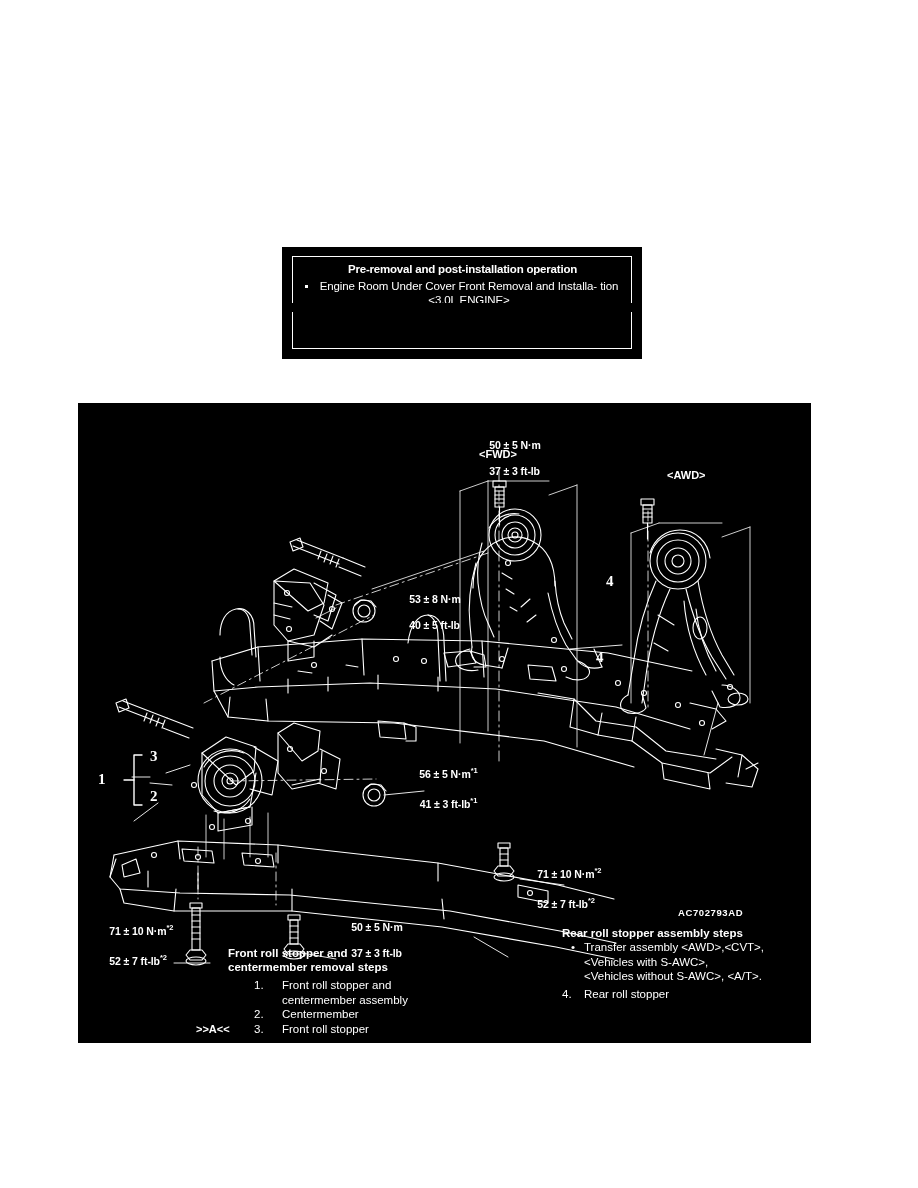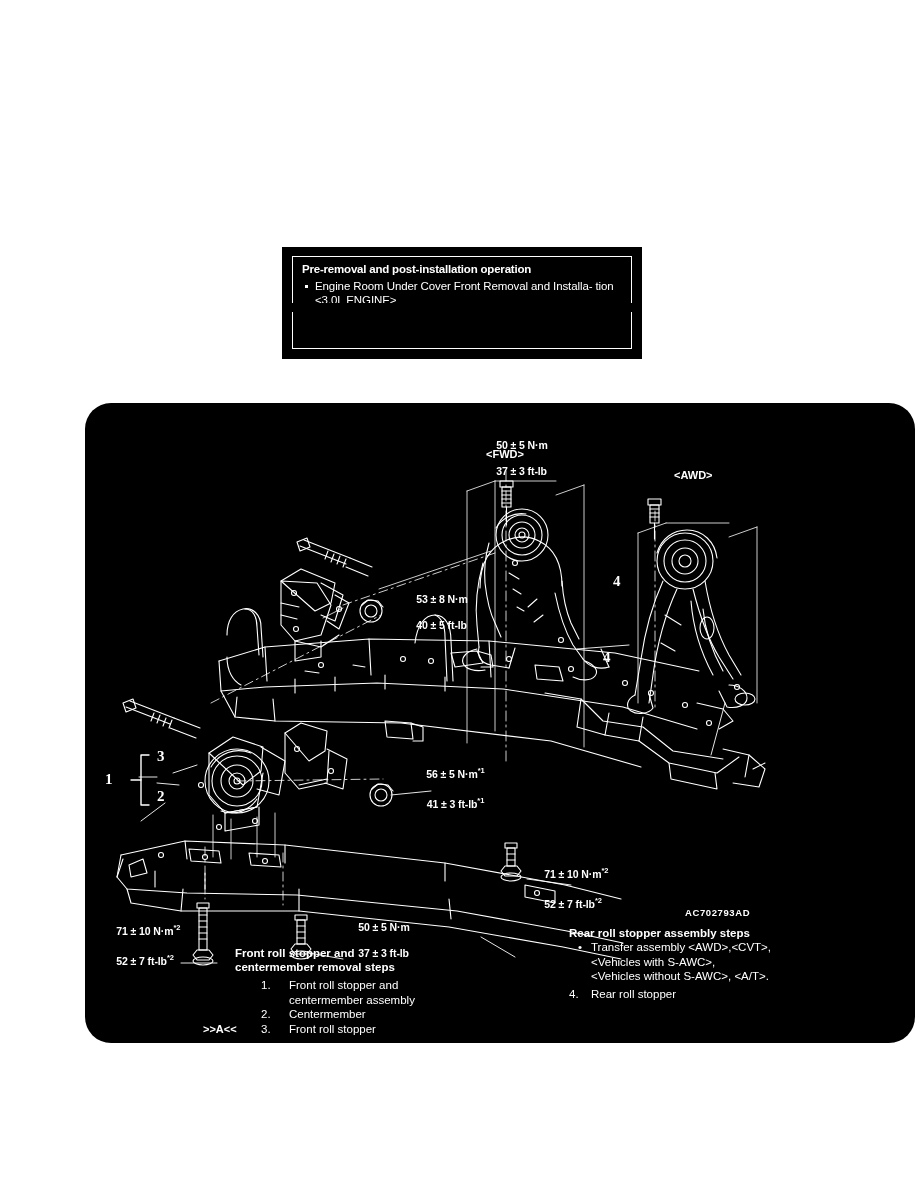--- a/index.html
+++ b/index.html
@@ -2,36 +2,36 @@
 <html><head>
 <meta charset="utf-8">
 <style>
   html,body{margin:0;padding:0;background:#fff;}
   body{width:918px;height:1188px;position:relative;
        font-family:"Liberation Sans",sans-serif;color:#000;
        -webkit-font-smoothing:none;}
 
   
   #prenote{position:absolute;left:282px;top:247px;width:360px;height:112px;
-           background:#000;}
+           background:#000;text-align:center;}
   #prenote-inner{position:absolute;left:10px;top:9px;right:10px;bottom:10px;
                  border:1.5px solid #fff;box-sizing:border-box;padding:6px 8px 0 9px;}
   #prenote .hd{color:#fff;font-weight:bold;font-size:11.5px;line-height:13px;
                letter-spacing:-0.2px;margin-bottom:3px;}
   #prenote .bullet{position:relative;color:#fff;font-size:11.5px;line-height:13.5px;
                    padding-left:13px;margin-top:4px;letter-spacing:-0.1px;}
   #prenote .bullet:before{content:"";position:absolute;left:3px;top:5px;
                           width:3px;height:3px;background:#fff;}
   
   #clipband{position:absolute;left:283px;top:303px;width:358px;height:9px;
             background:#000;z-index:5;}
 
   
-  #panel{position:absolute;left:85px;top:403px;width:830px;height:640px;
-         background:#000;overflow:hidden;border-radius:26px;}
+  #panel{position:absolute;left:78px;top:403px;width:733px;height:640px;
+         background:#000;overflow:hidden;}
   #panel svg{position:absolute;left:0;top:0;}
 
   .lbl{position:absolute;color:#fff;white-space:pre;}
   .torque{font-size:10.5px;font-weight:bold;line-height:13px;letter-spacing:-0.1px;}
   .torque sup{font-size:7.5px;vertical-align:super;font-weight:bold;}
   .tag{font-size:11px;font-weight:bold;}
   .callnum{font-size:15px;font-weight:bold;font-family:"Liberation Serif",serif;}
   .dwgcode{font-size:9.5px;font-weight:bold;letter-spacing:0.6px;}
 
   

